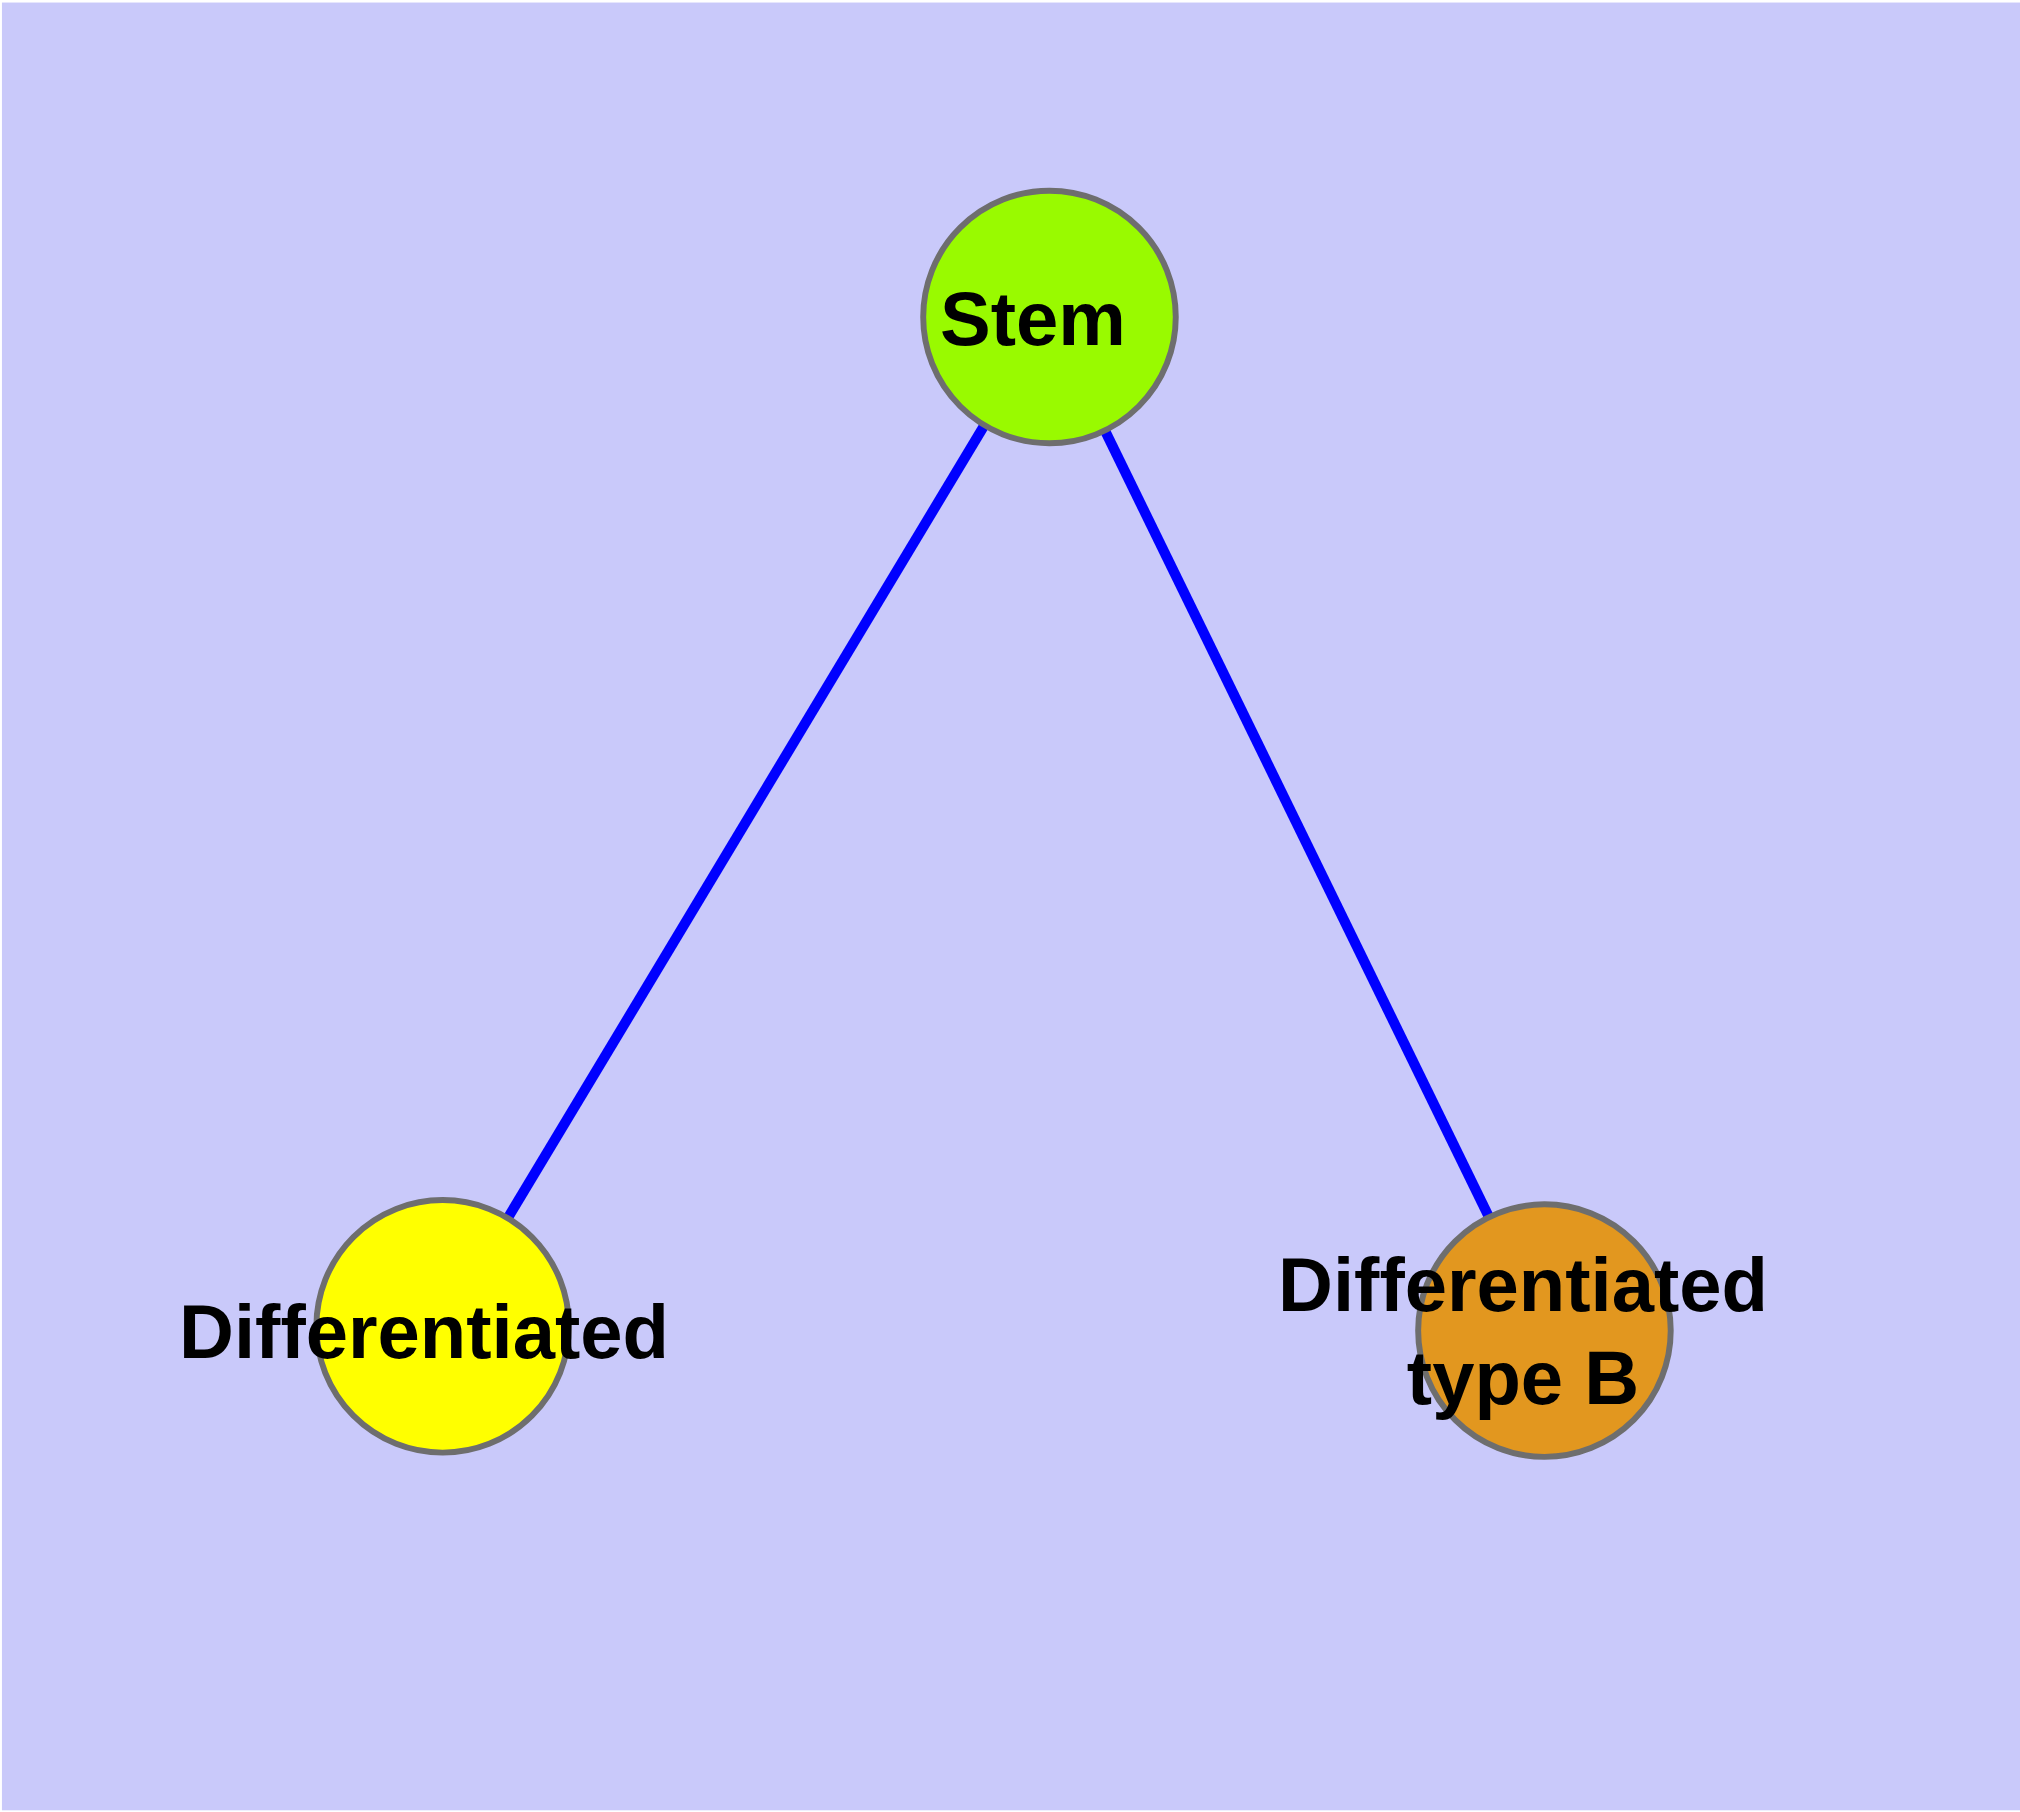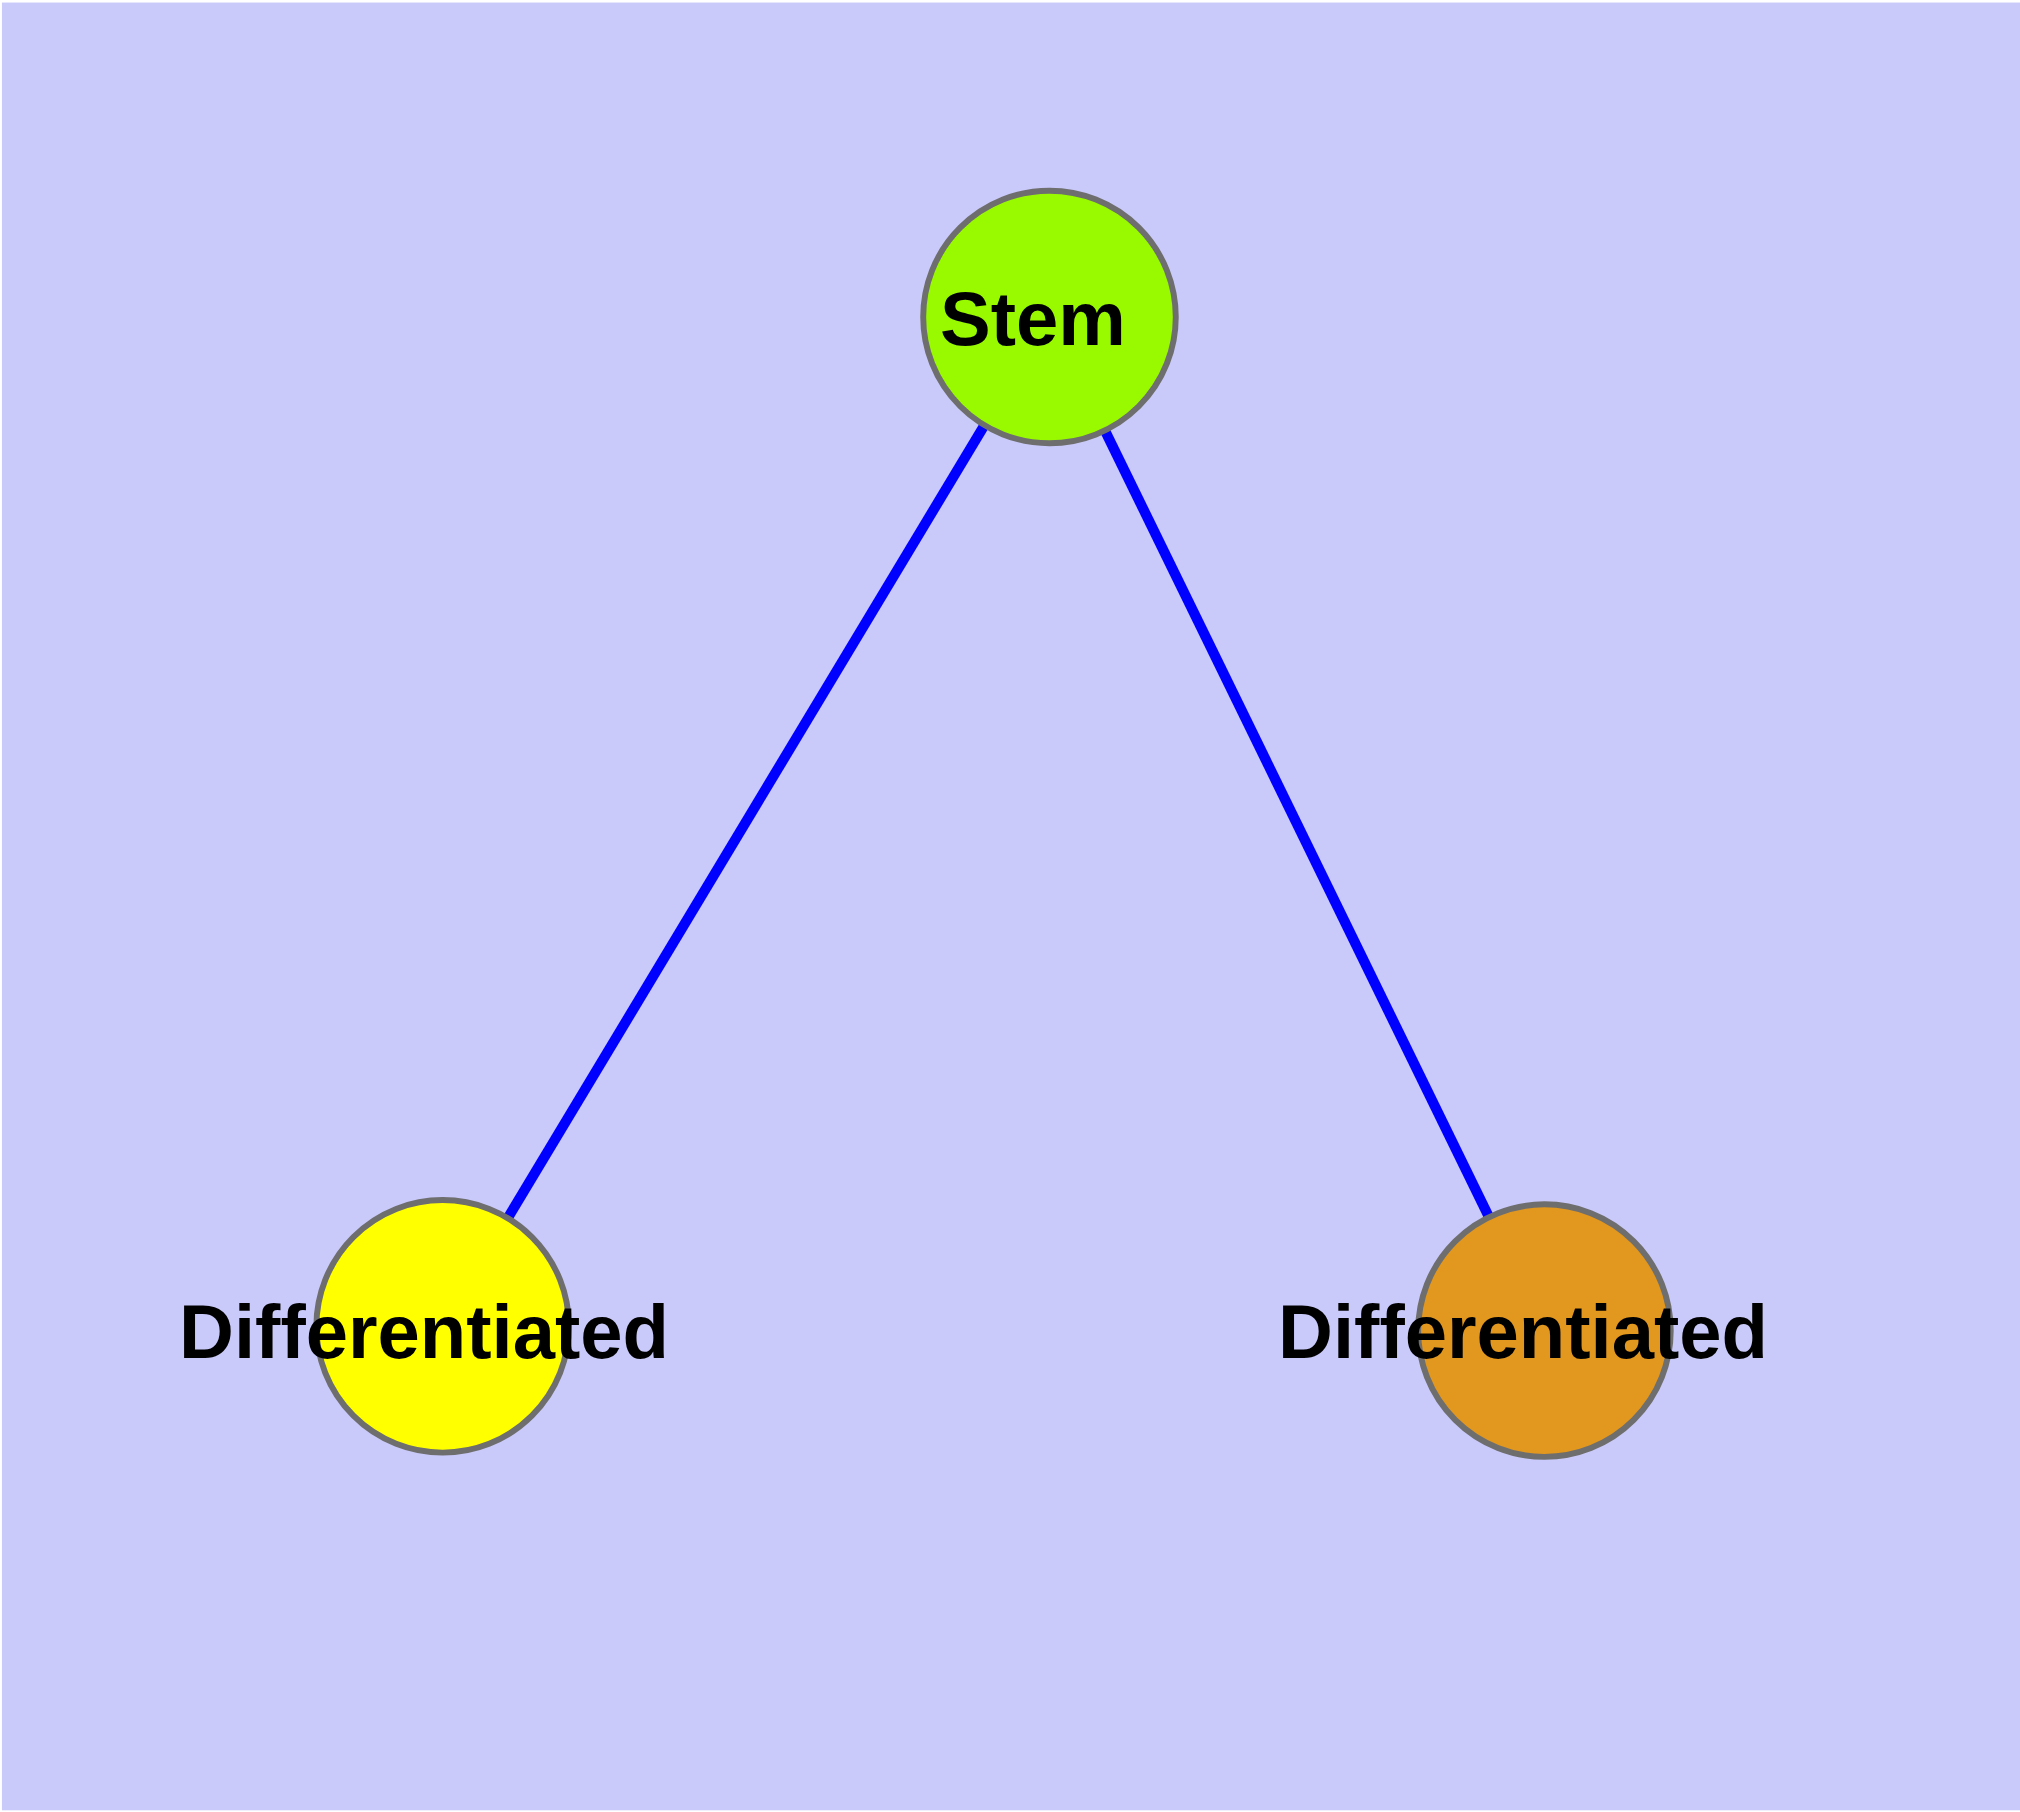--- a/index.html
+++ b/index.html
@@ -53,16 +53,17 @@
   <div class="node-label" style="left: 1033px; top: 319px;">
     <span class="label-line">Stem</span>
   </div>
 
   <div class="node-label" style="left: 424px; top: 1332px;">
     <span class="label-line">Differentiated</span>
   </div>
 
   <div class="node-label" style="left: 1523px; top: 1332px;">
     <span class="label-line">Differentiated</span>
+    <span class="label-line">type B</span>
   </div>
 
 </div>
 
 
 </body></html>

